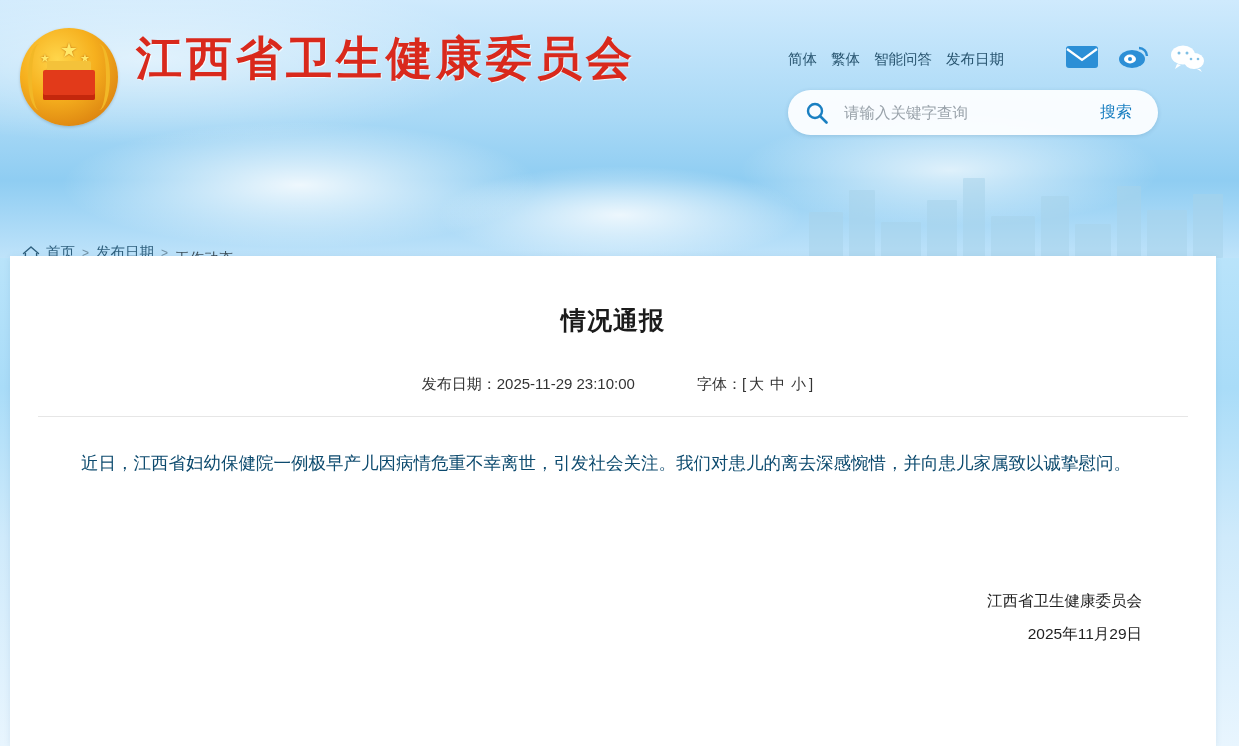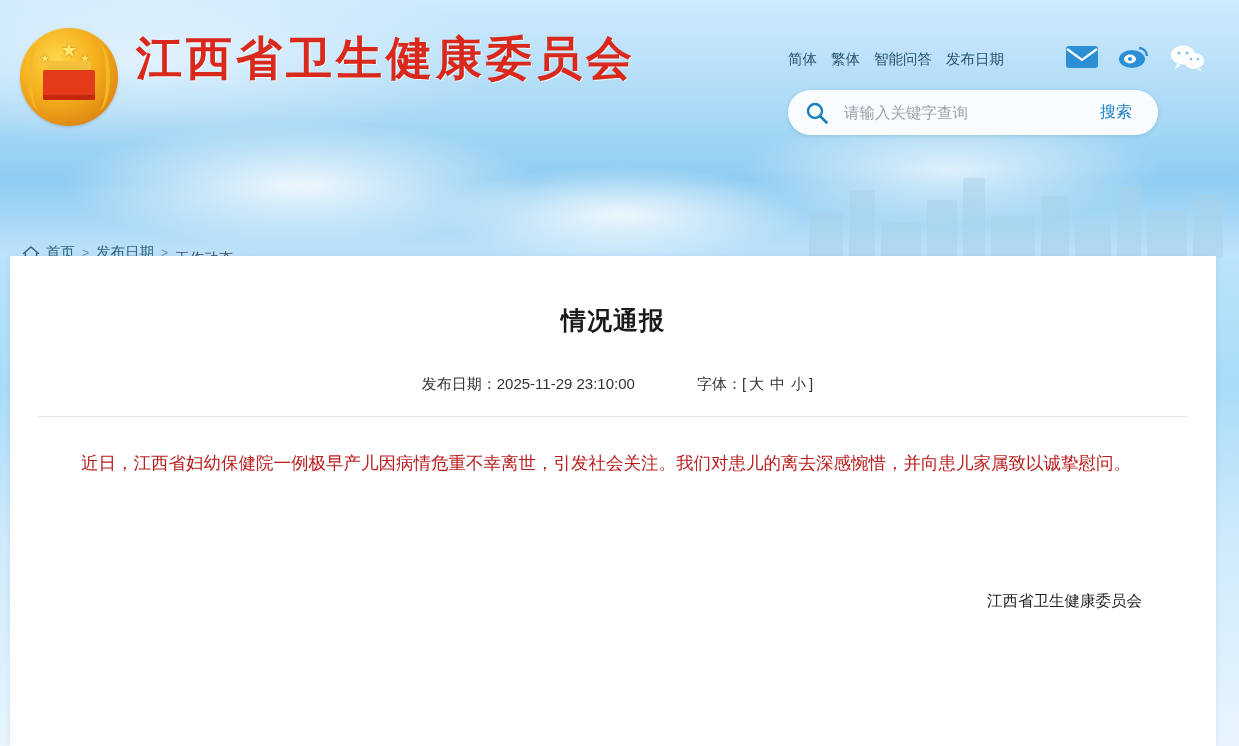--- a/index.html
+++ b/index.html
@@ -262,21 +262,21 @@
     cursor: pointer;
   }
   .divider {
     margin: 22px 28px 0 28px;
     border-top: 1px solid #e6e6e6;
   }
   .body {
     margin: 26px 36px 0 36px;
     font-size: 17.5px;
     line-height: 41px;
-    color: #b91c1c;
+    color: #0c4a6e;
     text-align: justify;
   }
   .body p {
     margin: 0;
     text-indent: 2em;
   }
   .sign {
     margin-top: 100px;
     margin-right: 74px;
     text-align: right;
@@ -398,16 +398,17 @@
     </div>
 
     <div class="divider"></div>
 
     <div class="body">
       <p>近日，江西省妇幼保健院一例极早产儿因病情危重不幸离世，引发社会关注。我们对患儿的离去深感惋惜，并向患儿家属致以诚挚慰问。</p>
     </div>
 
     <div class="sign">
       <div>江西省卫生健康委员会</div>
+      <div>2025年11月29日</div>
     </div>
 
   </div>
 </div>
 
 </body></html>

